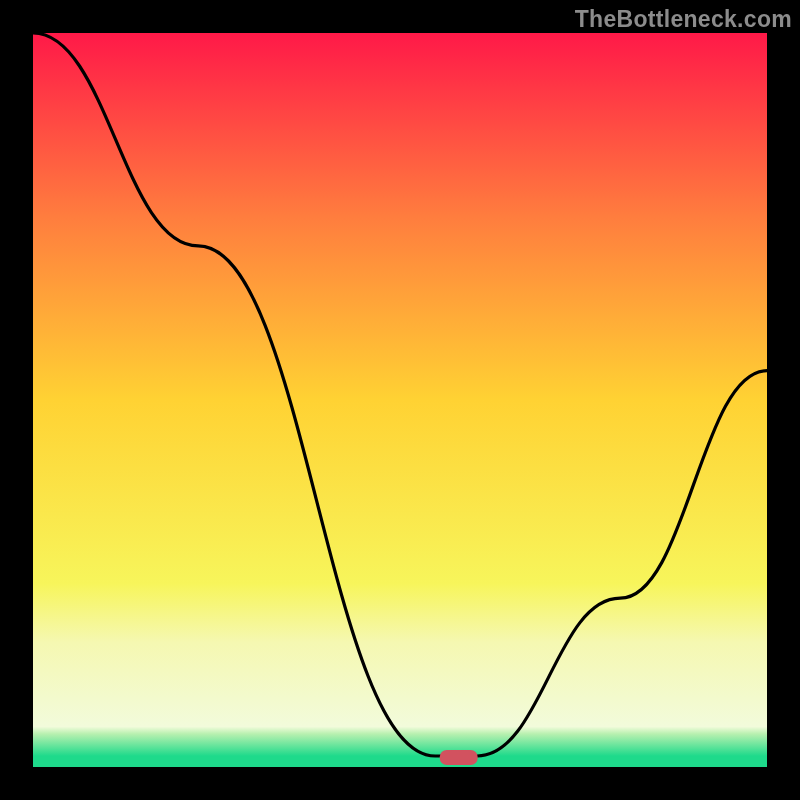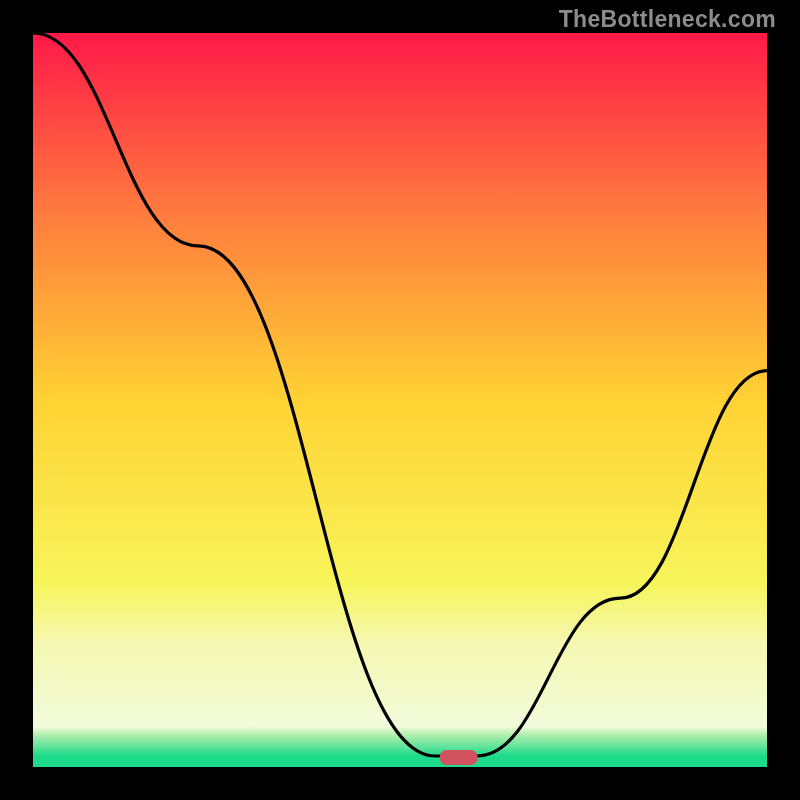--- a/index.html
+++ b/index.html
@@ -1,16 +1,16 @@
 <!DOCTYPE html>
 <html><head>
 <meta charset="utf-8">
 <style>
 html,body{margin:0;padding:0;width:800px;height:800px;background:#000;overflow:hidden}
-.watermark{position:absolute;top:6px;right:24px;color:#8c8c8c;font:700 23px Arial,Helvetica,sans-serif;letter-spacing:.3px;z-index:10}
+.watermark{position:absolute;top:6px;right:8px;color:#8c8c8c;font:700 23px Arial,Helvetica,sans-serif;letter-spacing:.3px;z-index:10}
 svg{position:absolute;inset:0}
 </style>
 </head>
 <body>
 
 <div class="watermark">TheBottleneck.com</div>
 
 <svg viewBox="0 0 800 800" preserveAspectRatio="none">
   <defs>
     <linearGradient id="bg" x1="0" y1="0" x2="0" y2="1">

